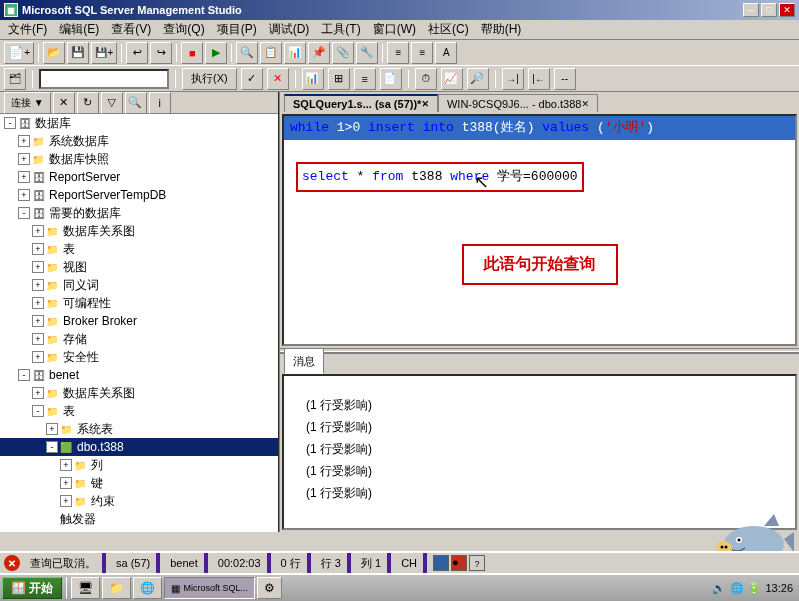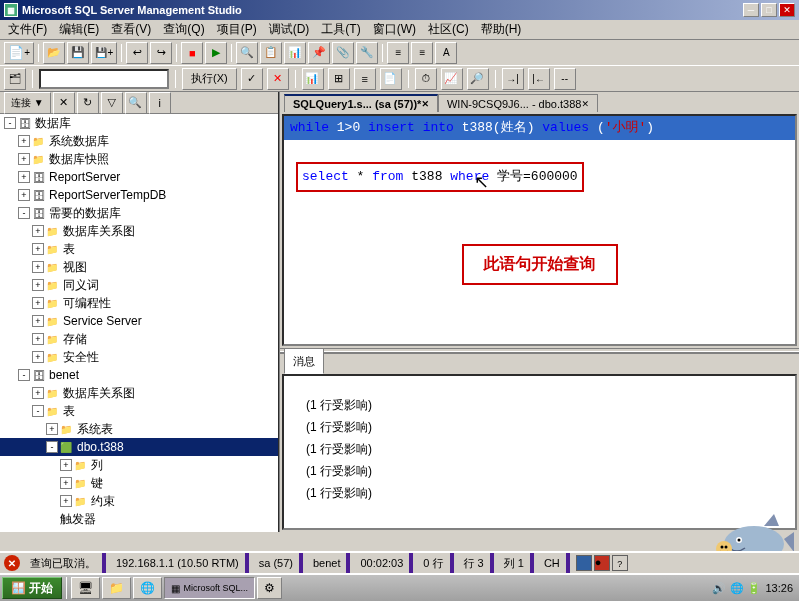--- a/index.html
+++ b/index.html
@@ -498,21 +498,21 @@
             <span>同义词</span>
           </div>
           <div class="tree-item" style="padding-left: 32px;">
             <span class="tree-expander">+</span>
             <span class="tree-icon">📁</span>
             <span>可编程性</span>
           </div>
           <div class="tree-item" style="padding-left: 32px;">
             <span class="tree-expander">+</span>
             <span class="tree-icon">📁</span>
-            <span>Service Server</span>
+            <span>Broker Broker</span>
           </div>
           <div class="tree-item" style="padding-left: 32px;">
             <span class="tree-expander">+</span>
             <span class="tree-icon">📁</span>
             <span>存储</span>
           </div>
           <div class="tree-item" style="padding-left: 32px;">
             <span class="tree-expander">+</span>
             <span class="tree-icon">📁</span>
             <span>安全性</span>
@@ -611,21 +611,20 @@
             <div class="result-row">(1 行受影响)</div>
           </div>
       </div>
 
     </div>
   </div>
 
   <div class="status-bar" style="position:absolute; bottom:28px; left:0; right:0; height:22px; z-index:10;">
     <div class="status-icon">✕</div>
     <span class="status-section">查询已取消。</span>
-    <span class="status-section">192.168.1.1 (10.50 RTM)</span>
     <span class="status-section">sa (57)</span>
     <span class="status-section">benet</span>
     <span class="status-section">00:02:03</span>
     <span class="status-section">0 行</span>
     <span class="status-section">行 3</span>
     <span class="status-section">列 1</span>
     <span class="status-section">CH</span>
     <div style="display:flex; gap:2px; margin-left:2px;">
       <div style="width:16px;height:16px;background:#3060a0;display:inline-block;border:1px solid #606060;"></div>
       <div style="width:16px;height:16px;background:#c03020;display:inline-block;border:1px solid #606060;">●</div>

